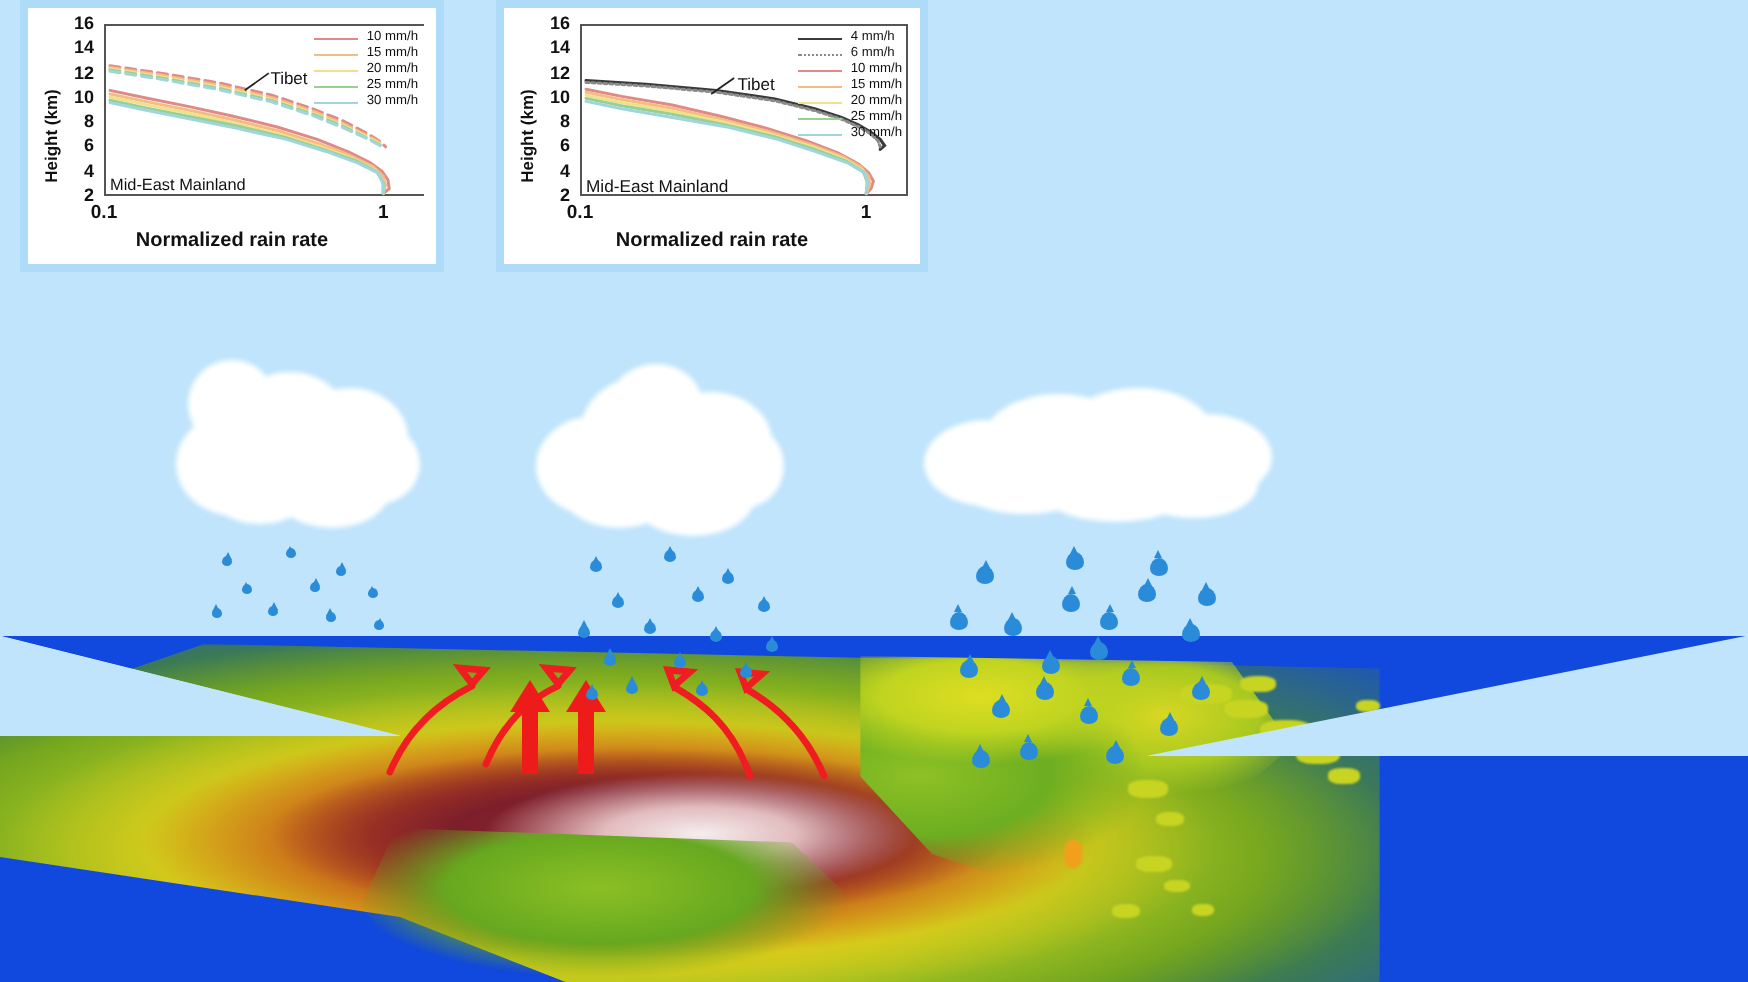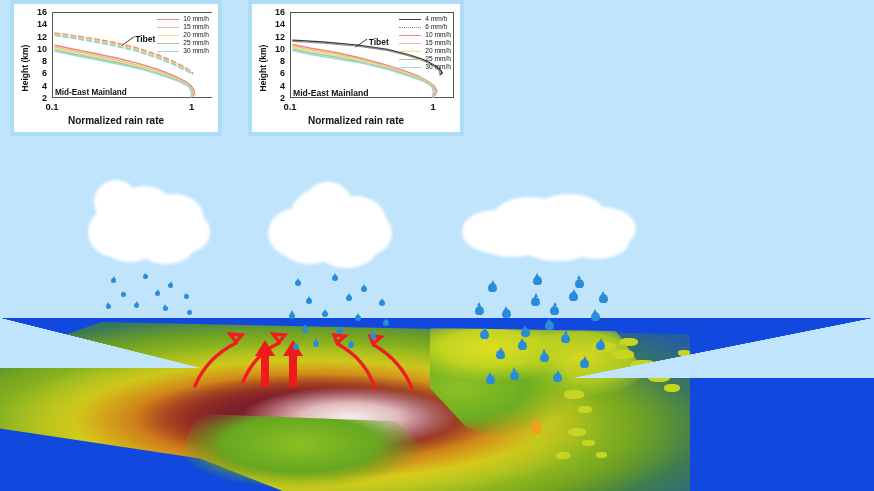--- a/index.html
+++ b/index.html
@@ -52,21 +52,21 @@
   .panel{position:absolute;background:#ffffff;border:4px solid #aedcf8;box-sizing:border-box;}
   .chart-inner{position:relative;width:100%;height:100%;}
   .ylabel{position:absolute;left:2px;top:50%;transform:translateY(-50%) rotate(-90deg);
      transform-origin:center;font-size:8.5px;color:#111;white-space:nowrap;font-weight:600;}
   .yticks{position:absolute;font-size:9px;color:#111;text-align:right;font-weight:600;}
   .ytick{position:absolute;right:0;transform:translateY(-50%);line-height:1;}
   .plotbox{position:absolute;border:1.2px solid #555;border-right:none;box-sizing:border-box;background:transparent;}
   .plotbox.full{border-right:1.2px solid #555;}
   .xticklab{position:absolute;font-size:9.5px;color:#111;transform:translateX(-50%);font-weight:600;}
   .xlabel{position:absolute;width:100%;text-align:center;font-size:10px;color:#111;font-weight:600;}
-  .annot{position:absolute;font-size:8.5px;color:#111;font-weight:700;white-space:nowrap;}
+  .annot{position:absolute;font-size:8.5px;color:#111;font-weight:400;white-space:nowrap;}
   .legend{position:absolute;font-size:6.6px;color:#111;}
   .lg-row{display:flex;align-items:center;height:8px;}
   .lg-swatch{width:22px;height:0;border-top-width:1.8px;border-top-style:solid;margin-right:4px;}
   .lg-lab{white-space:nowrap;line-height:8px;}
   svg.curves{position:absolute;left:0;top:0;overflow:visible;}
 </style>
 </head>
 <body>
 
 <div id="stage">

